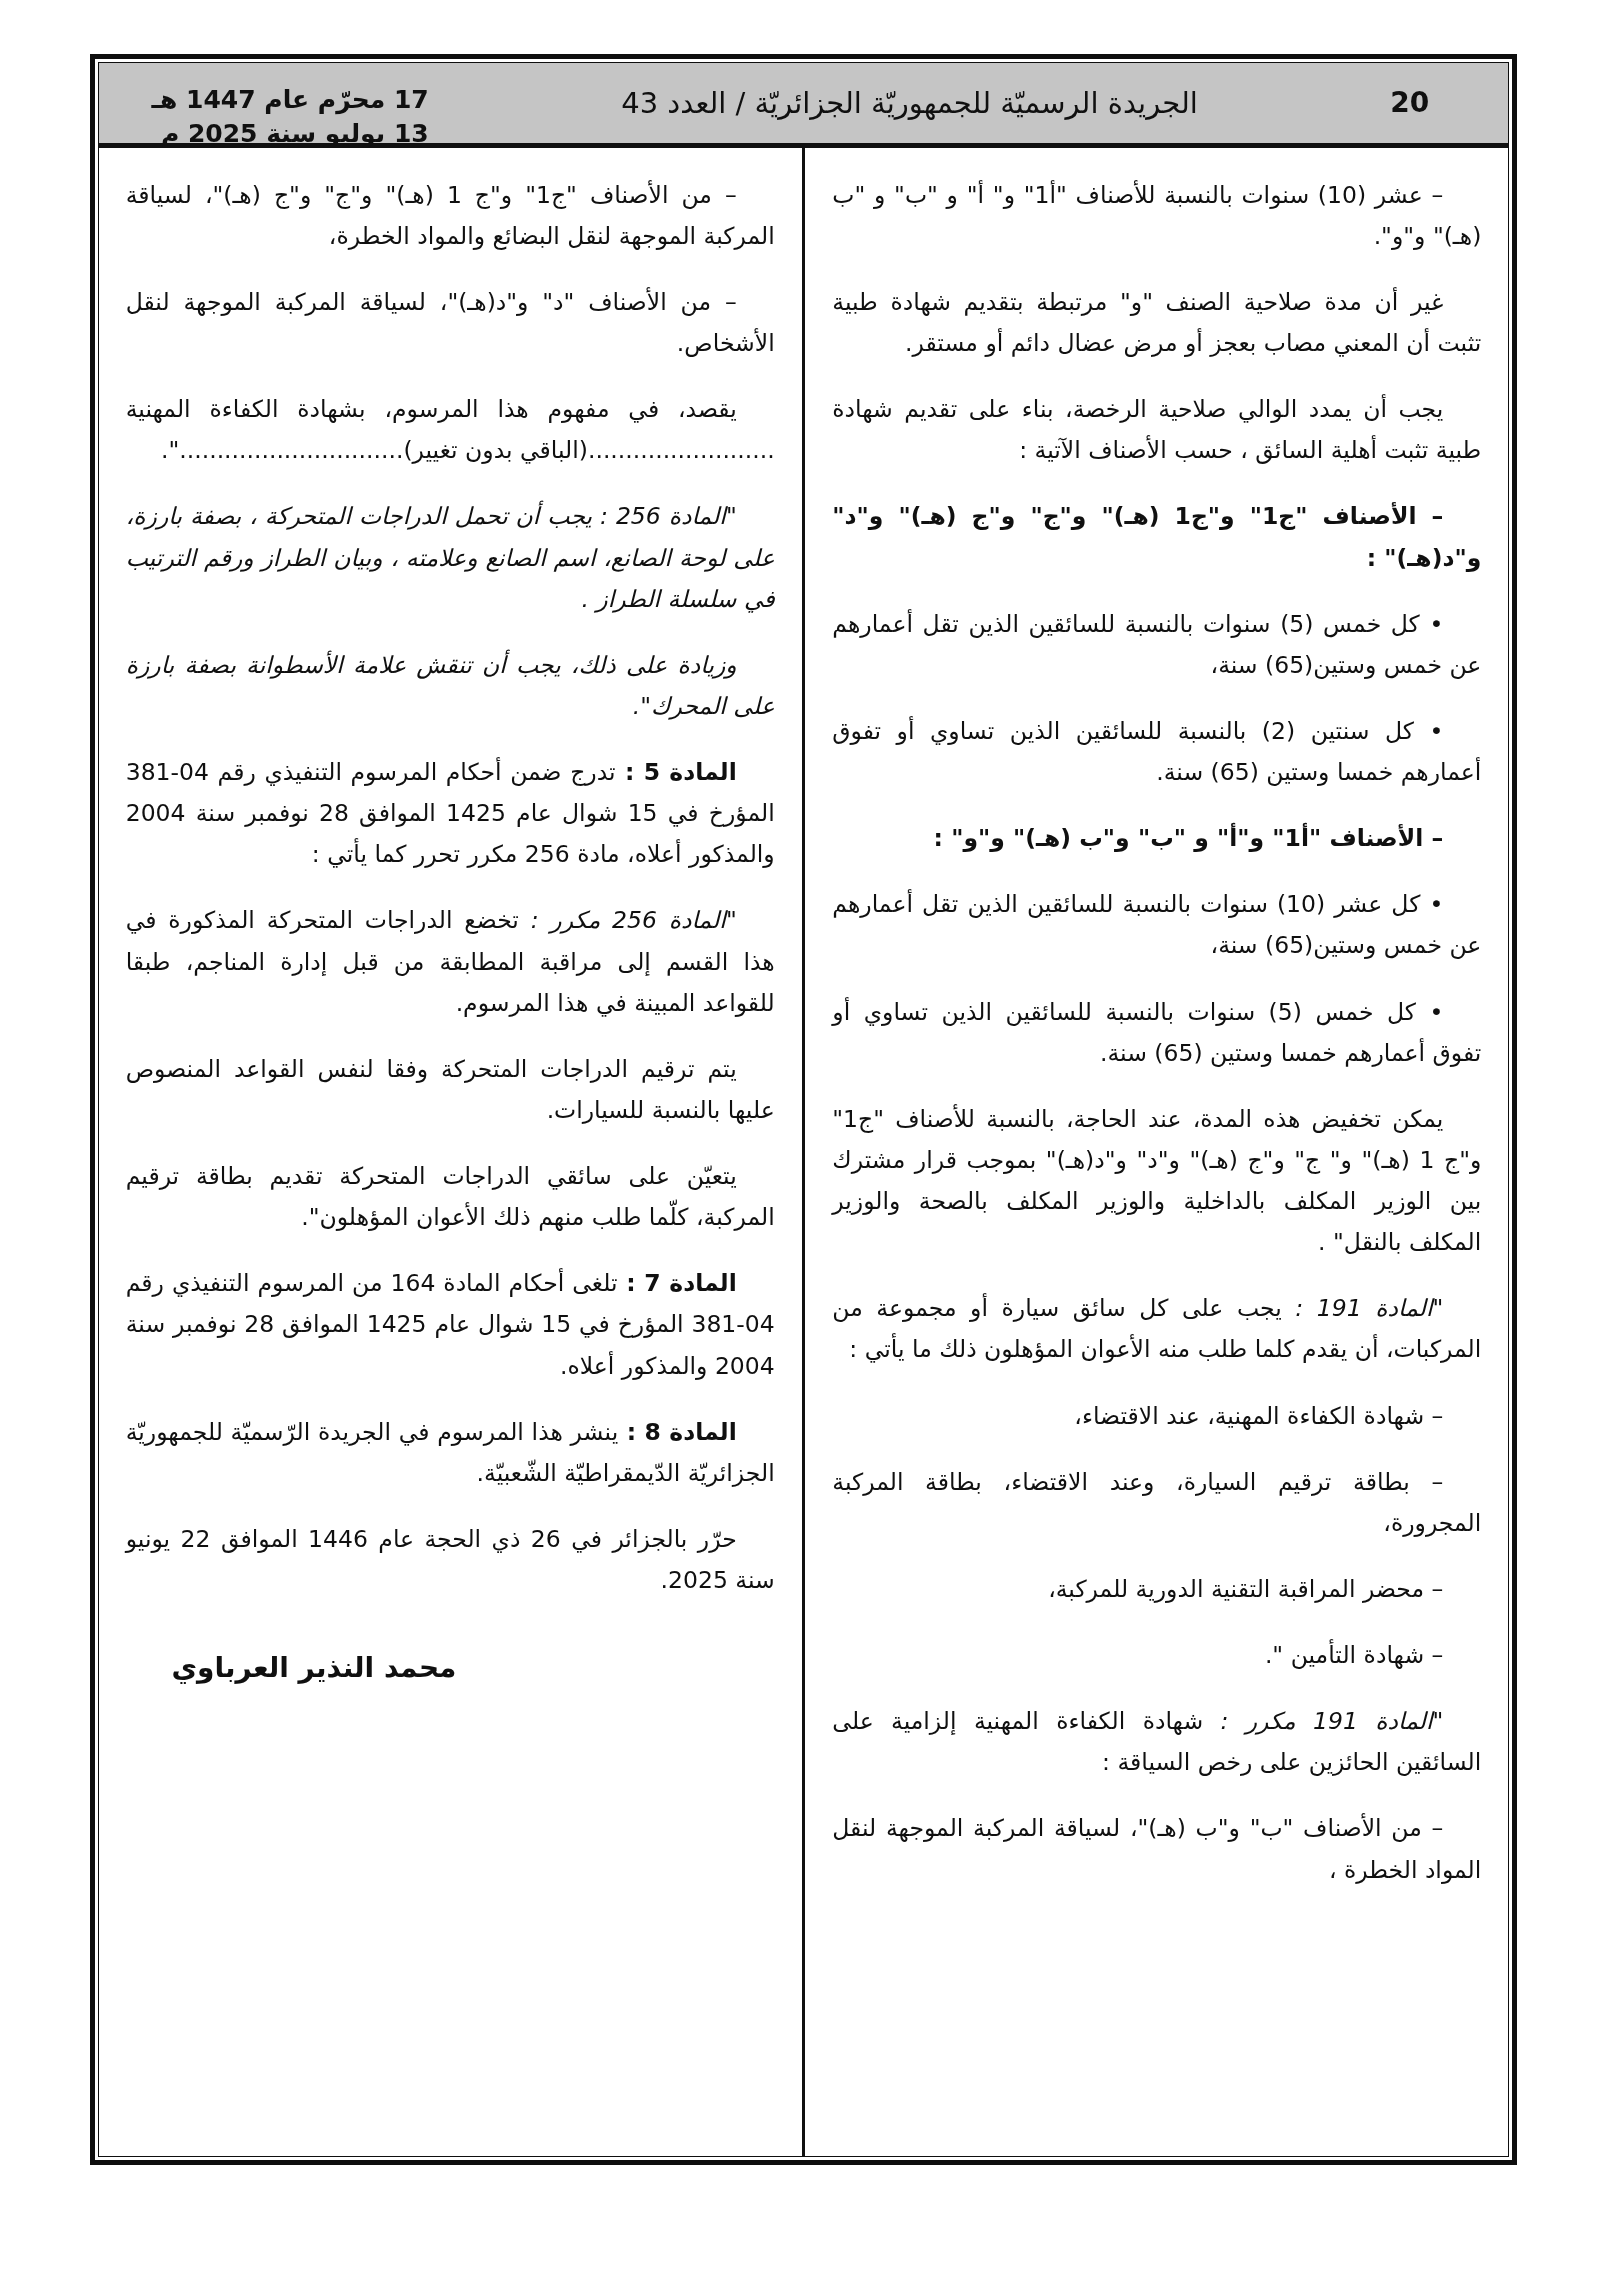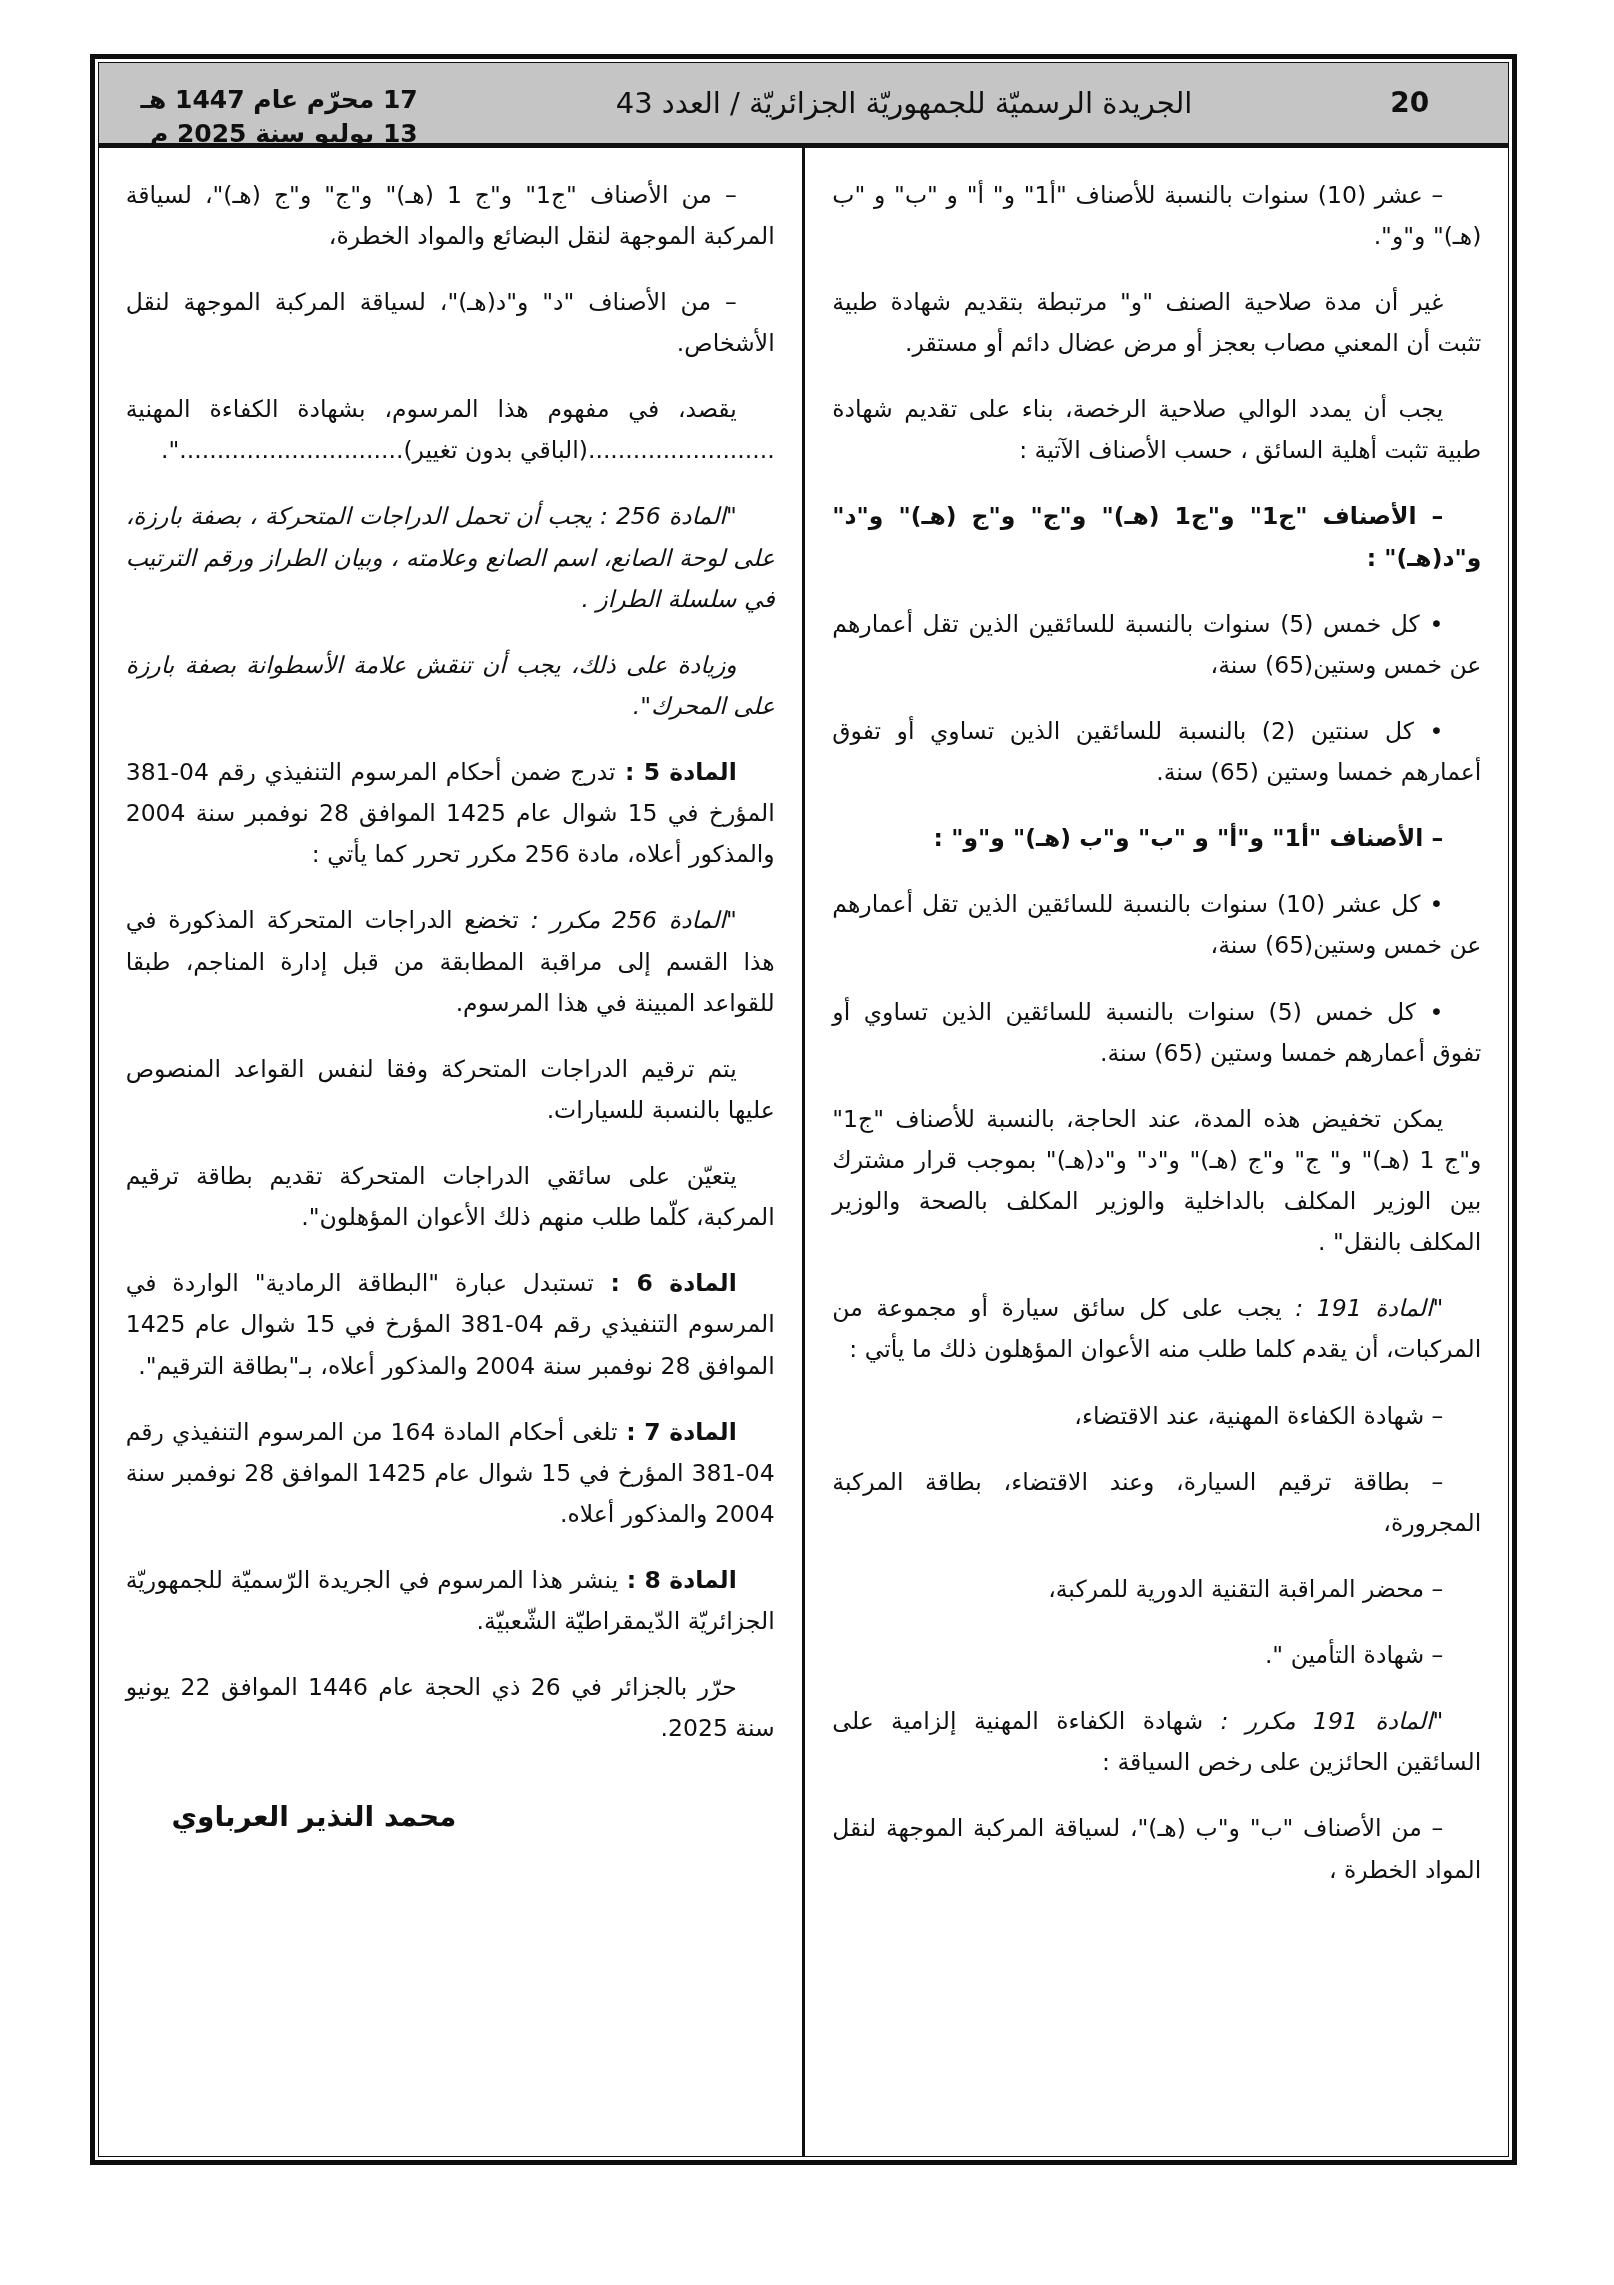--- a/index.html
+++ b/index.html
@@ -40,21 +40,21 @@
     flex:1;
     text-align:center;
     font-weight:normal;font-size:29px;
     letter-spacing:0;
   }
   .hdr-dates{
     flex:0 0 299px;
     text-align:right;
     font-weight:bold;font-size:25px;
     line-height:1.35;
-    padding-left:20px;
+    padding-left:31px;
     margin-top:29px;
   }
   .columns{
     direction:rtl;
     flex:1;
     display:flex;
     overflow:hidden;
   }
   .col{
     flex:1;
@@ -128,21 +128,20 @@
         <div class="col col-left" id="col-left">
             <p class="indent">– من الأصناف "ج1" و"ج 1 (هـ)" و"ج" و"ج (هـ)"، لسياقة المركبة الموجهة لنقل البضائع والمواد الخطرة،</p>
             <p class="indent">– من الأصناف "د" و"د(هـ)"، لسياقة المركبة الموجهة لنقل الأشخاص.</p>
             <p class="indent">يقصد، في مفهوم هذا المرسوم، بشهادة الكفاءة المهنية .........................(الباقي بدون تغيير)..............................".</p>
             <p class="italic indent">"المادة 256 : يجب أن تحمل الدراجات المتحركة ، بصفة بارزة، على لوحة الصانع، اسم الصانع وعلامته ، وبيان الطراز ورقم الترتيب في سلسلة الطراز .</p>
             <p class="italic indent">وزيادة على ذلك، يجب أن تنقش علامة الأسطوانة بصفة بارزة على المحرك".</p>
             <p class="indent"><span class="lead bold">المادة 5 : </span>تدرج ضمن أحكام المرسوم التنفيذي رقم 04-381 المؤرخ في 15 شوال عام 1425 الموافق 28 نوفمبر سنة 2004 والمذكور أعلاه، مادة 256 مكرر تحرر كما يأتي :</p>
             <p class="indent"><span class="lead italic">"المادة 256 مكرر : </span>تخضع الدراجات المتحركة المذكورة في هذا القسم إلى مراقبة المطابقة من قبل إدارة المناجم، طبقا للقواعد المبينة في هذا المرسوم.</p>
             <p class="indent">يتم ترقيم الدراجات المتحركة وفقا لنفس القواعد المنصوص عليها بالنسبة للسيارات.</p>
             <p class="indent">يتعيّن على سائقي الدراجات المتحركة تقديم بطاقة ترقيم المركبة، كلّما طلب منهم ذلك الأعوان المؤهلون".</p>
-            <p class="indent"><span class="lead bold">المادة 6 : </span>تستبدل عبارة "البطاقة الرمادية" الواردة في المرسوم التنفيذي رقم 04-381 المؤرخ في 15 شوال عام 1425 الموافق 28 نوفمبر سنة 2004 والمذكور أعلاه، بـ"بطاقة الترقيم".</p>
             <p class="indent"><span class="lead bold">المادة 7 : </span>تلغى أحكام المادة 164 من المرسوم التنفيذي رقم 04-381 المؤرخ في 15 شوال عام 1425 الموافق 28 نوفمبر سنة 2004 والمذكور أعلاه.</p>
             <p class="indent"><span class="lead bold">المادة 8 : </span>ينشر هذا المرسوم في الجريدة الرّسميّة للجمهوريّة الجزائريّة الدّيمقراطيّة الشّعبيّة.</p>
             <p class="indent">حرّر بالجزائر في 26 ذي الحجة عام 1446 الموافق 22 يونيو سنة 2025.</p>
             <p class="signature">محمد النذير العرباوي</p>
           </div>
       </div>
 
     </div>
   </div>
 </div>

